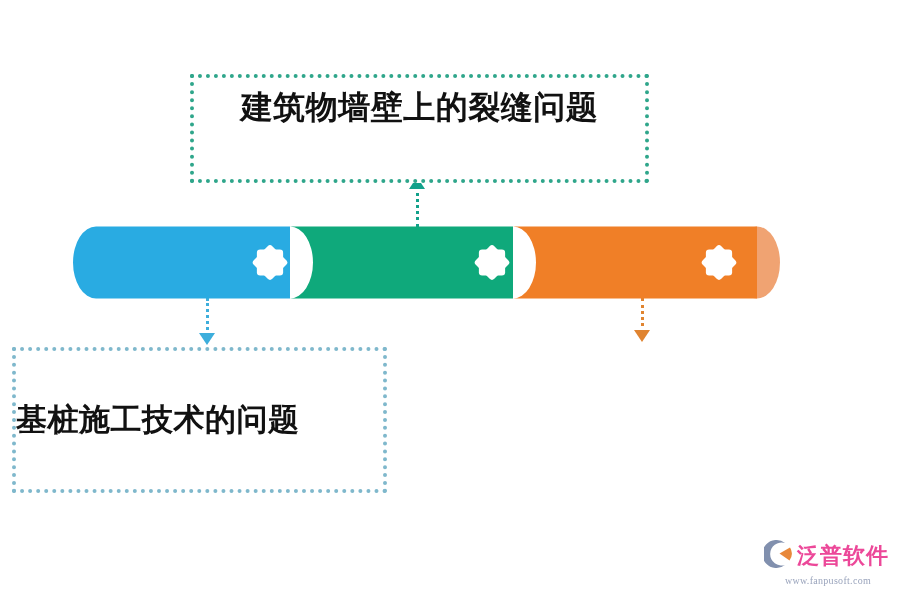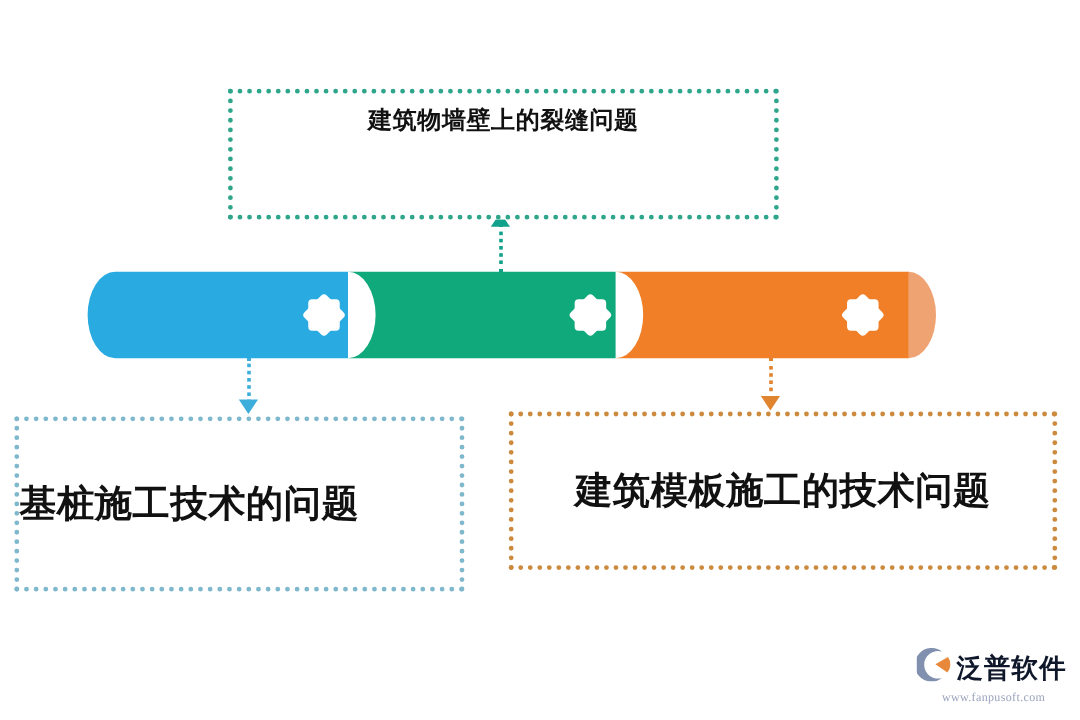--- a/index.html
+++ b/index.html
@@ -42,21 +42,21 @@
   #box-top {
     left: 190px;
     top: 74px;
     width: 459px;
     height: 109px;
     border: 4px dotted #2FA68B;
     align-items: flex-start;
     justify-content: center;
     padding-top: 12px;
   }
-  #box-top .callout-text { font-size: 20px; }
+  #box-top .callout-text { font-size: 32px; }
 
   
   #box-bottom-left {
     left: 12px;
     top: 347px;
     width: 375px;
     height: 146px;
     border: 4px dotted #7FB8CC;
     align-items: center;
     justify-content: flex-start;
@@ -155,21 +155,21 @@
   }
   #logo-row {
     display: flex;
     align-items: center;
     gap: 3px;
   }
   #logo-mark { flex: 0 0 auto; }
   #logo-name {
     font-size: 22px;
     font-weight: bold;
-    color: #0f172a;
+    color: #ec4899;
     letter-spacing: 1px;
     line-height: 1;
   }
   #logo-url {
     margin-top: 3px;
     font-size: 10px;
     color: #9AA4BC;
     font-family: Liberation Serif, serif;
     letter-spacing: 0.3px;
     text-align: center;
@@ -231,23 +231,20 @@
       <g transform="translate(659,52.5) scale(0.82)">
           <use href="#burst"></use>
         </g>
     </svg>
   </div>
 
   <div class="callout" id="box-bottom-left">
     <span class="callout-text">基桩施工技术的问题</span>
   </div>
 
-  <div class="callout" id="box-bottom-right">
-    <span class="callout-text">建筑模板施工的技术问题</span>
-  </div>
 
   <div id="logo">
     <div id="logo-row">
       <span id="logo-mark">
         <svg width="30" height="28" viewBox="0 0 30 28" xmlns="http://www.w3.org/2000/svg">
           <path d="M21 3 A 11.5 11.5 0 1 0 21 25 A 14 14 0 1 1 21 3 Z" fill="#8190AE"></path>
           <path d="M15.5 13.5 L26 7.5 A 11 11 0 0 1 25.5 20.5 Z" fill="#E8883A"></path>
         </svg>
       </span>
       <span id="logo-name">泛普软件</span>

